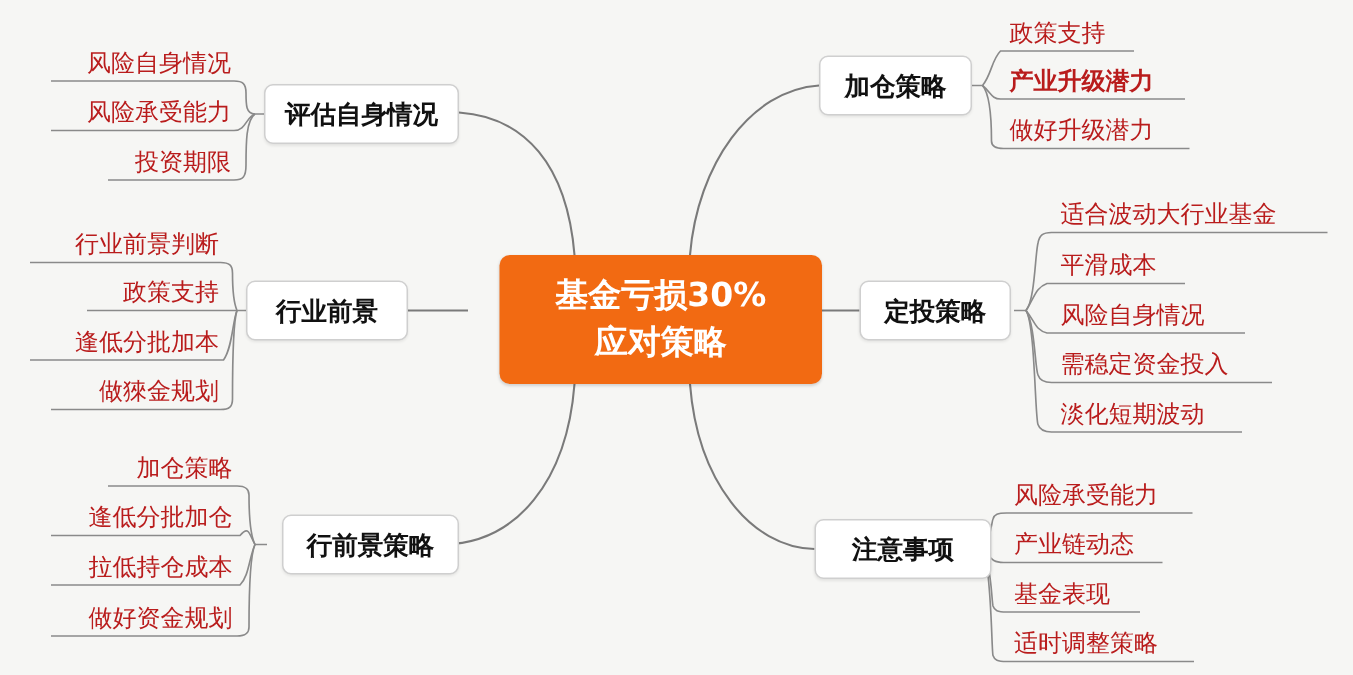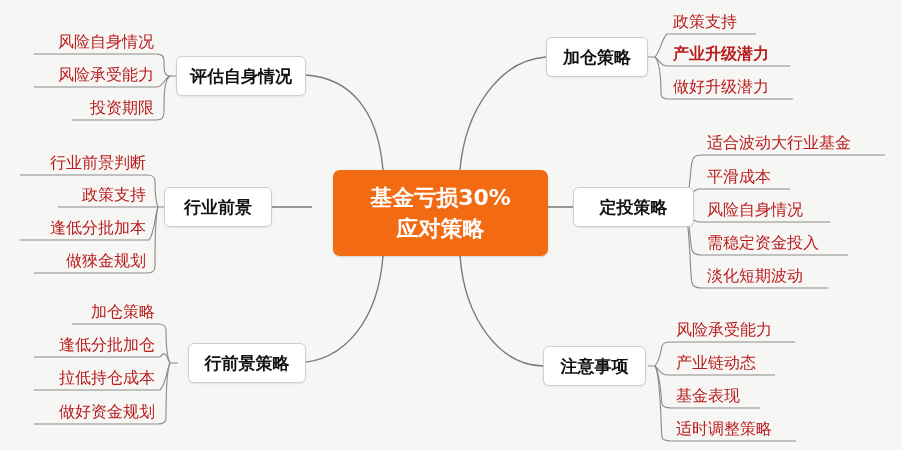--- a/index.html
+++ b/index.html
@@ -77,24 +77,24 @@
   </div>
   <div class="branch" style="left:164px;top:187px;width:108px;">
     <span>行业前景</span>
   </div>
   <div class="branch" style="left:188px;top:343px;width:118px;">
     <span>行前景策略</span>
   </div>
   <div class="branch" style="left:546px;top:37px;width:102px;">
     <span>加仓策略</span>
   </div>
-  <div class="branch" style="left:573px;top:187px;width:121px;">
+  <div class="branch" style="left:573px;top:187px;width:101px;">
     <span>定投策略</span>
   </div>
-  <div class="branch" style="left:543px;top:346px;width:103px;">
+  <div class="branch" style="left:543px;top:346px;width:118px;">
     <span>注意事项</span>
   </div>
 
   <div class="leaf left" style="right:748px;top:32px;">风险自身情况</div>
   <div class="leaf left" style="right:748px;top:65px;">风险承受能力</div>
   <div class="leaf left" style="right:748px;top:98px;">投资期限</div>
 
   <div class="leaf left" style="right:756px;top:153px;">行业前景判断</div>
   <div class="leaf left" style="right:756px;top:185px;">政策支持</div>
   <div class="leaf left" style="right:756px;top:218px;">逢低分批加本</div>

